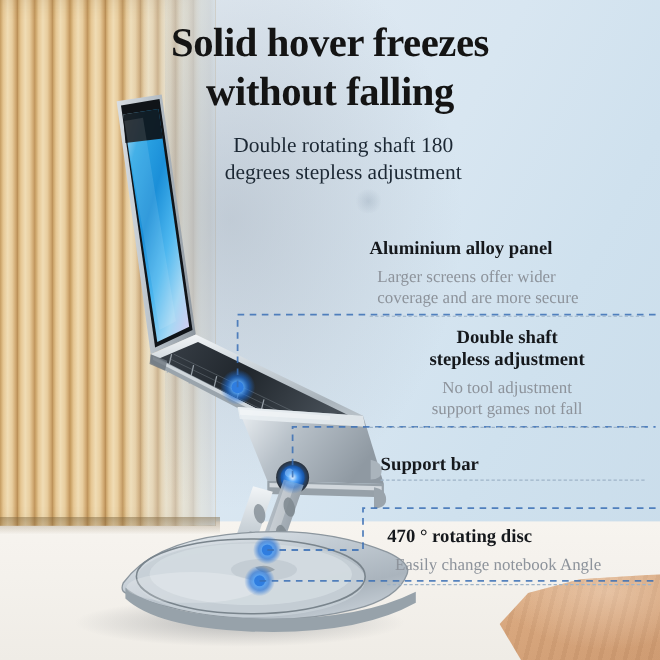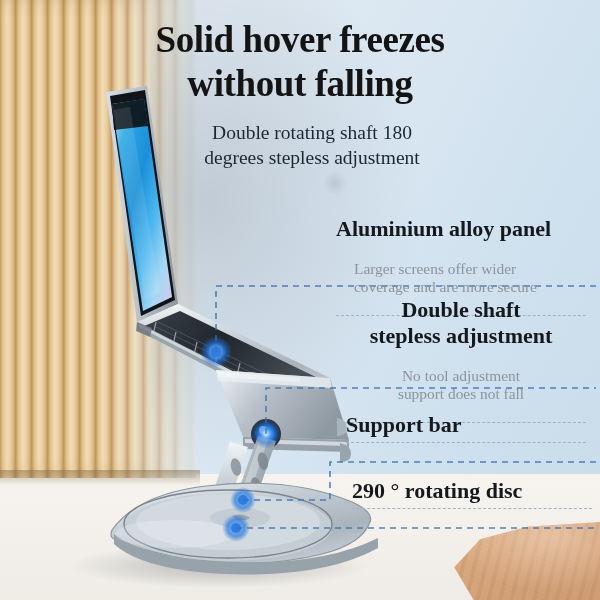--- a/index.html
+++ b/index.html
@@ -95,33 +95,33 @@
     padding-left: 24px;
     box-sizing: border-box;
   }
 
   
   #product { position: absolute; left: 0; top: 0; z-index: 20; }
 
   
   .callout { position: absolute; z-index: 32; }
   .callout .c-title {
-    font-size: 22px;
+    font-size: 17px;
     font-weight: bold;
     color: #15181c;
     line-height: 1.18;
     white-space: pre-line;
     margin: 0 0 1px 0;
   }
   .callout .c-desc {
     font-size: 15.4px;
     color: #8d939b;
     line-height: 1.2;
     white-space: pre-line;
-    margin: 18px;
+    margin: 7px;
   }
   .callout .c-rule {
     margin-top: 4px;
     border-top: 1.6px dashed #9fb4c8;
     height: 0;
   }
 
   #c0 { left: 336px; top: 216px; width: 250px; }
   #c1 { left: 336px; top: 297px; width: 250px; text-align: center; }
   #c2 { left: 346px; top: 412px; width: 240px; }
@@ -306,27 +306,28 @@
     <div class="c-title">Aluminium alloy panel</div>
     <div class="c-desc">Larger screens offer wider
 coverage and are more secure</div>
     <div class="c-rule"></div>
   </div>
 
   <div class="callout" id="c1">
     <div class="c-title">Double shaft
 stepless adjustment</div>
     <div class="c-desc">No tool adjustment
-support does not fall</div>
+support games not fall</div>
     <div class="c-rule"></div>
   </div>
 
   <div class="callout" id="c2">
     <div class="c-title">Support bar</div>
     <div class="c-rule"></div>
   </div>
 
   <div class="callout" id="c3">
-    <div class="c-title">290 ° rotating disc</div>
+    <div class="c-title">470 ° rotating disc</div>
+    <div class="c-desc">Easily change notebook Angle</div>
     <div class="c-rule"></div>
   </div>
 
 </div>
 
 </body></html>

